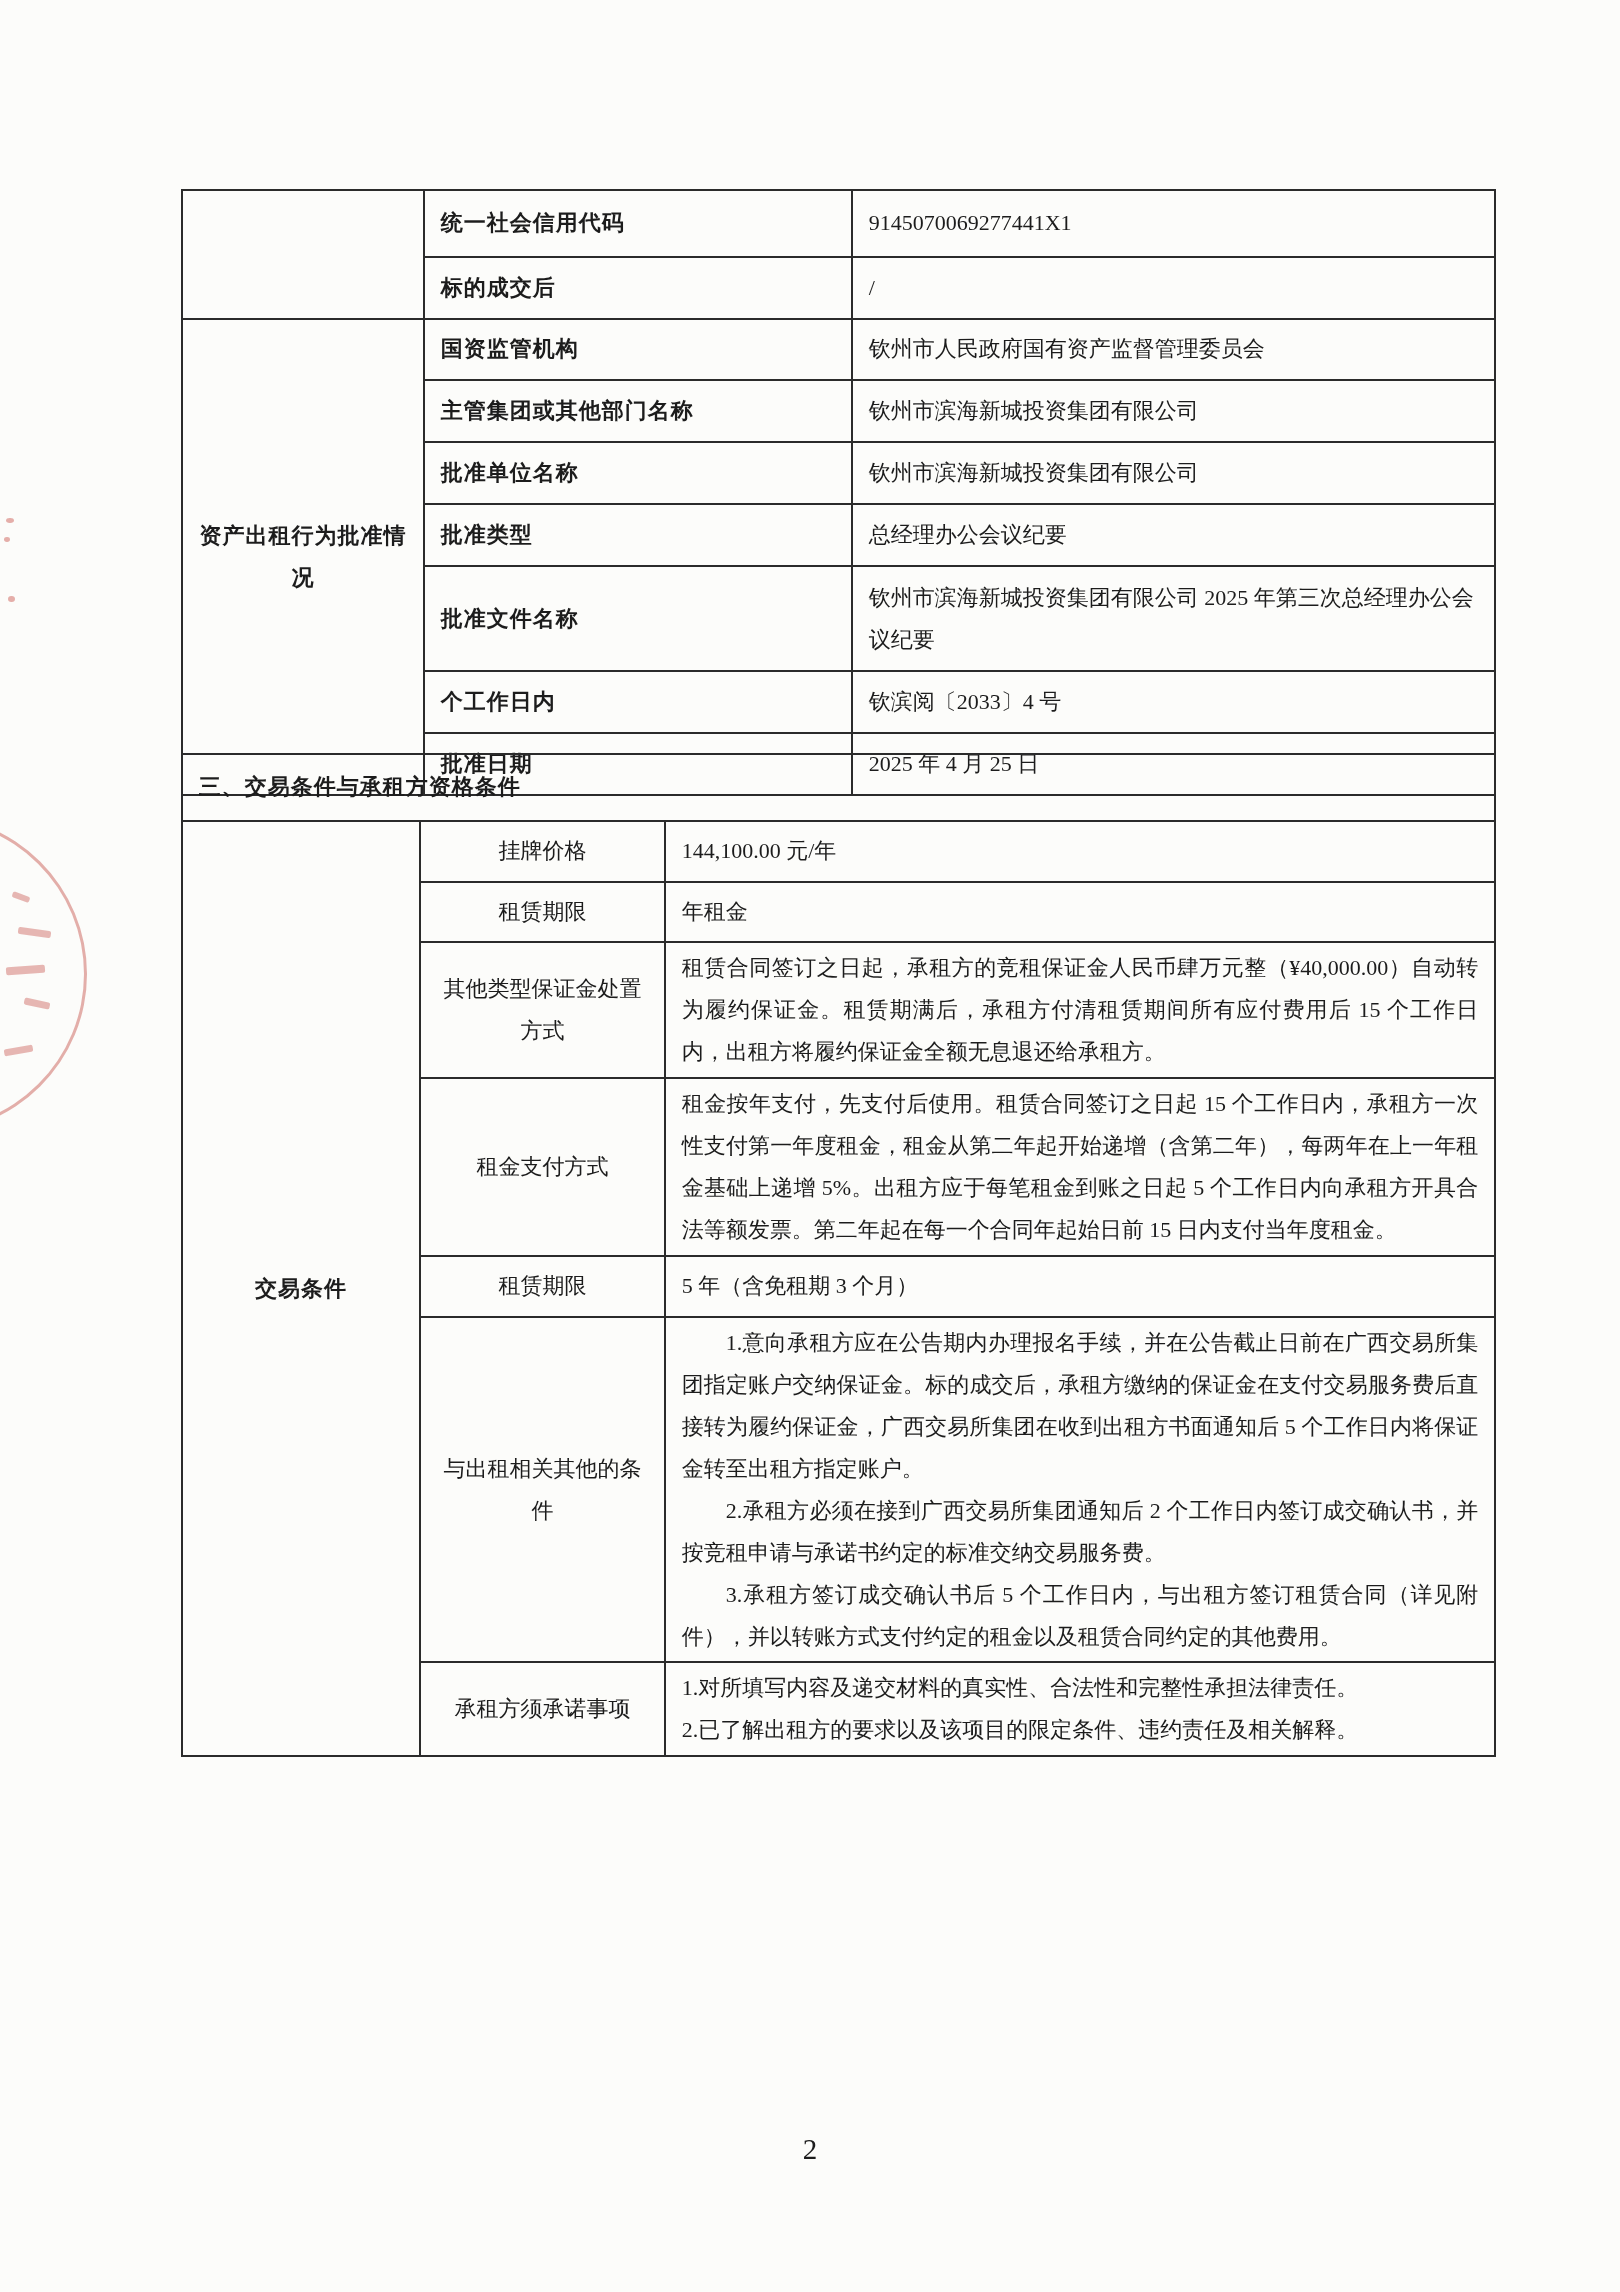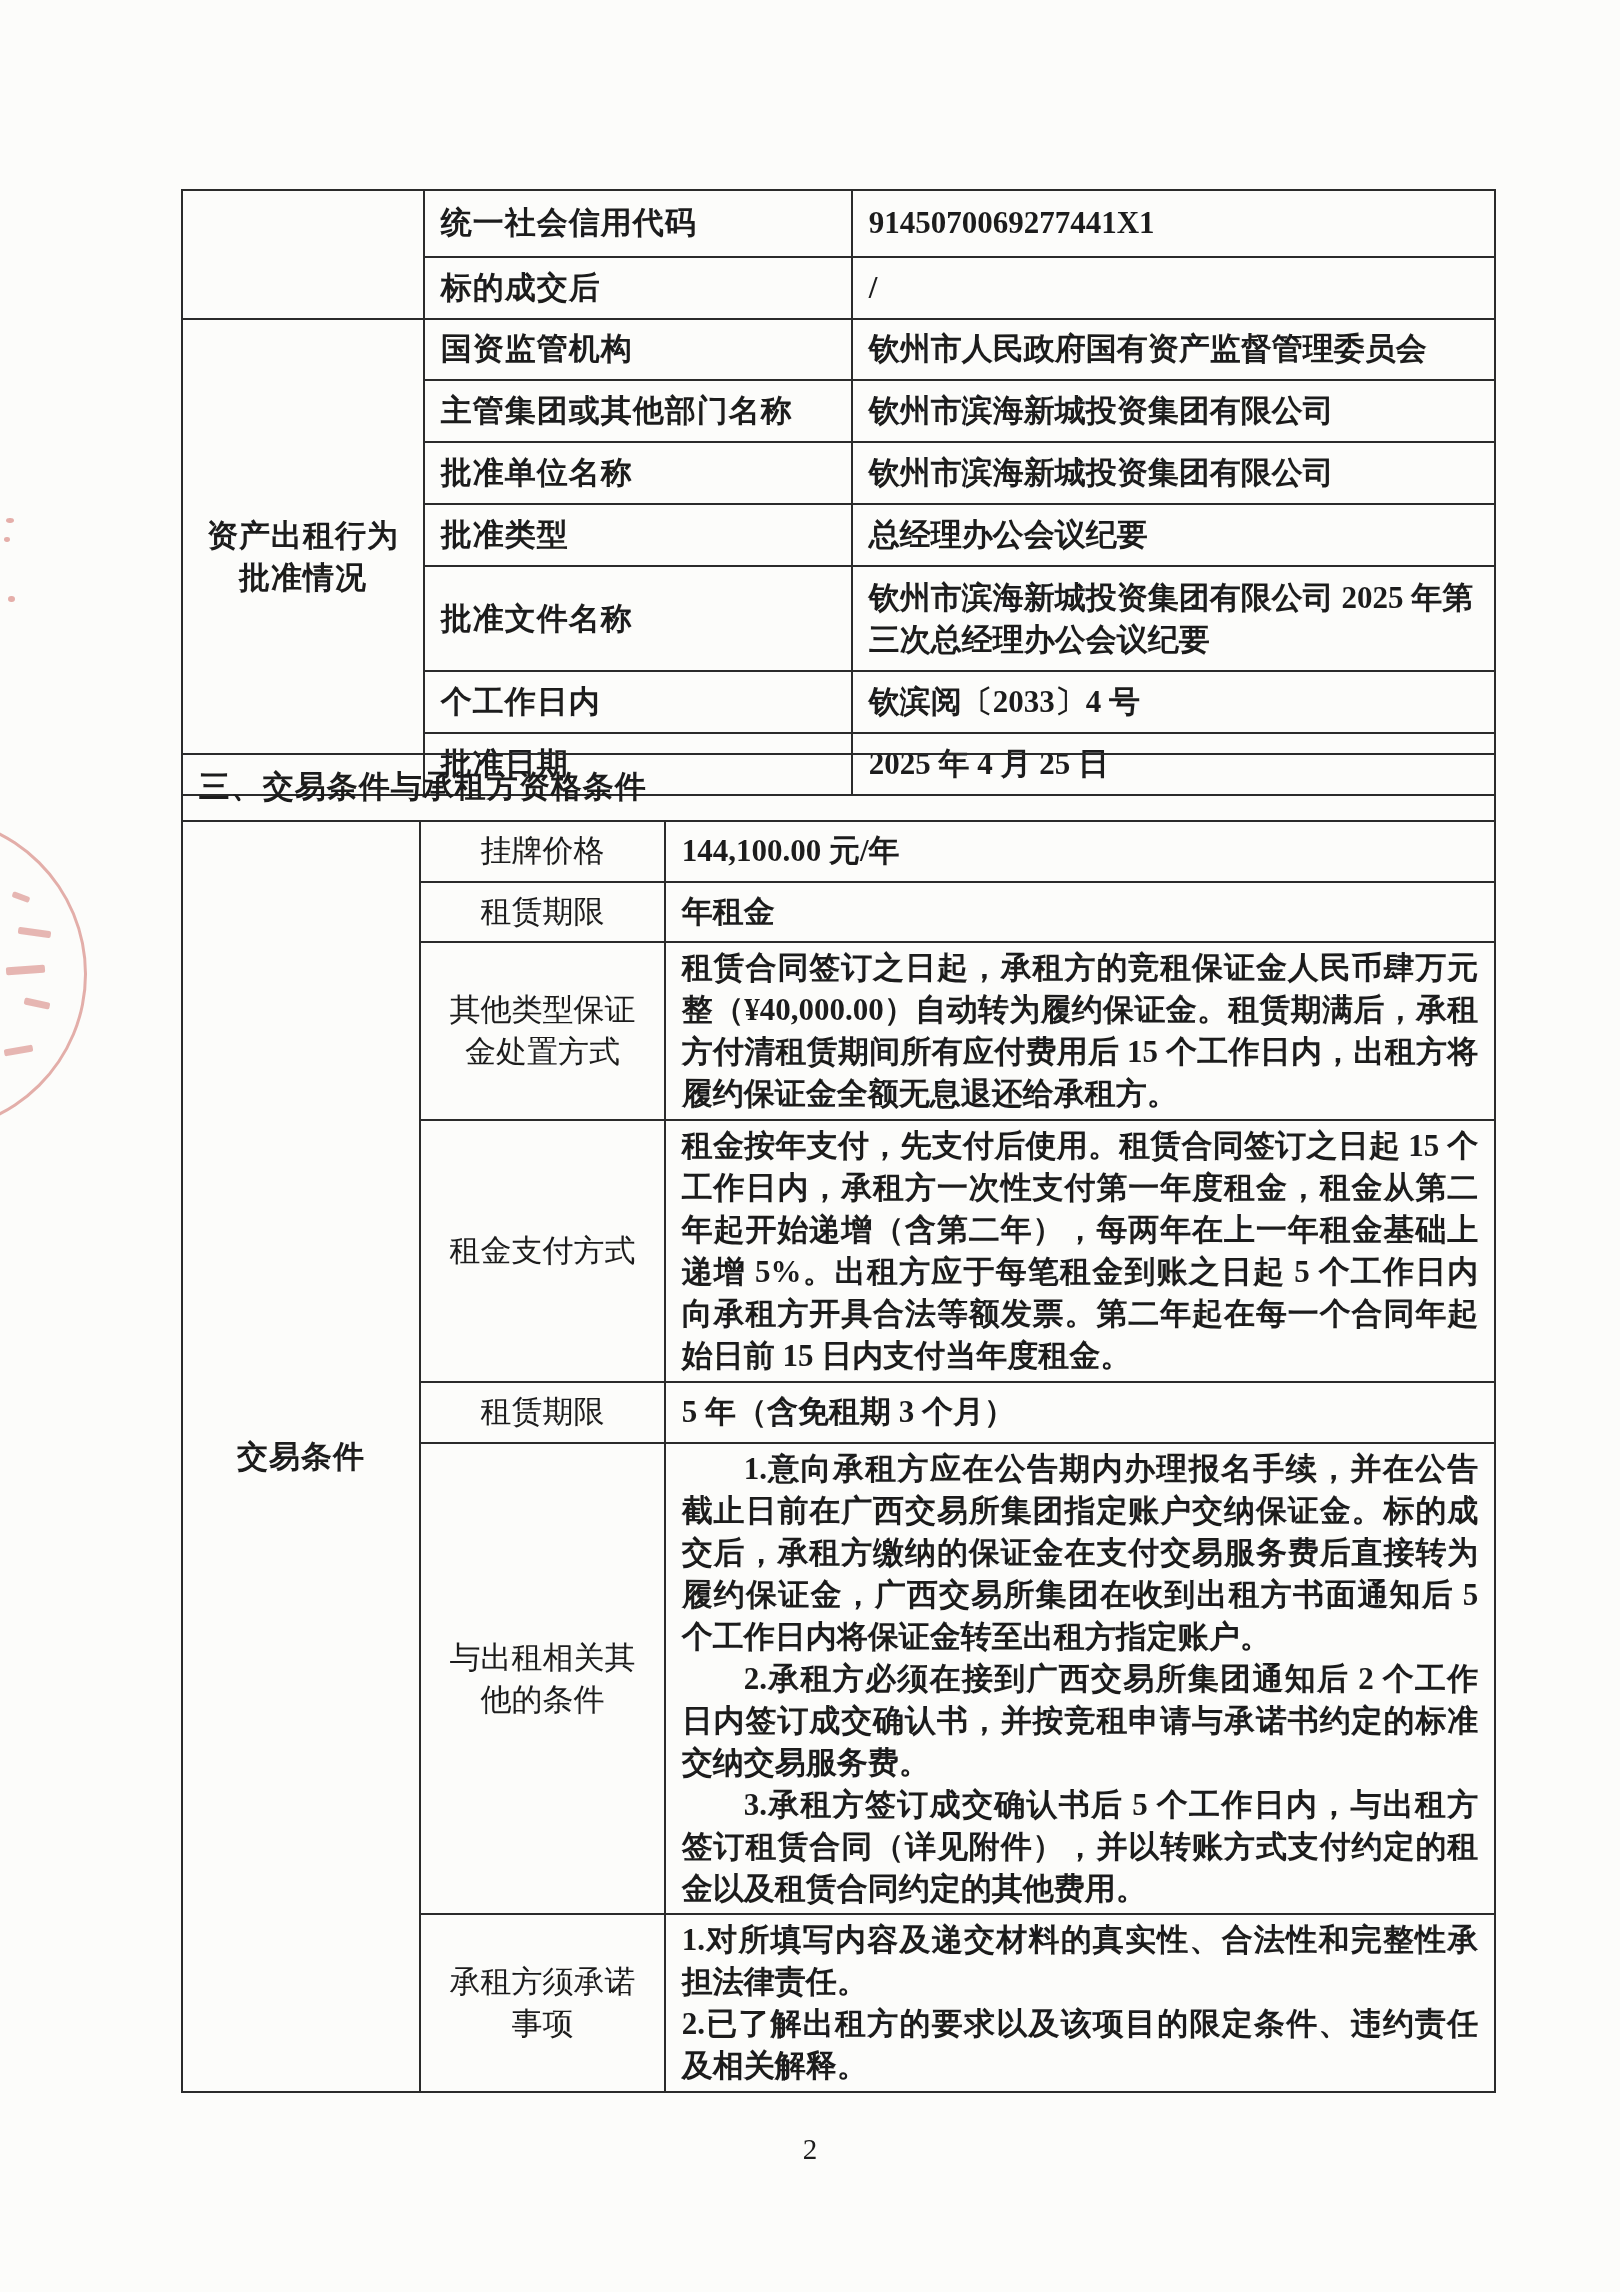--- a/index.html
+++ b/index.html
@@ -17,21 +17,21 @@
   table.doc{
     position:absolute;
     border-collapse:collapse;
     table-layout:fixed;
     width:1313px;
     background:transparent;
   }
   table.doc td{
     border:2.5px solid #2b2b2b;
     padding:3.9px 15.7px;
-    font-size:31px;
+    font-size:22px;
     line-height:42px;
     vertical-align:middle;
     word-break:break-all;
     overflow:hidden;
   }
   #table1{left:181px;top:189px;}
   #table2{left:181px;top:753px;}
 
   
   .h-first td{height:57px;}
@@ -48,21 +48,20 @@
   }
   .lbl{text-align:left;}
   .side{text-align:center;padding:3.9px 13.7px;margin-left:9px;}
   .lbl2{text-align:center;}
   .hdr{text-align:left;padding-left:17.6px;font-size:32px;border-radius:32px;}
 
   
   .val{
     font-family:"Liberation Serif","DejaVu Serif",serif;
     text-align:left;
-    font-weight:bold;
   }
   .val-para{vertical-align:middle;padding:6.9px 15.7px;}
   .val-para p{margin:0;text-align:justify;text-justify:inter-ideograph;}
   .indent p{text-indent:2em;}
 
   
   .seal{position:absolute;left:0;top:0;width:0;height:0;}
   .seal-arc{
     position:absolute;
     left:-233px;top:815px;

